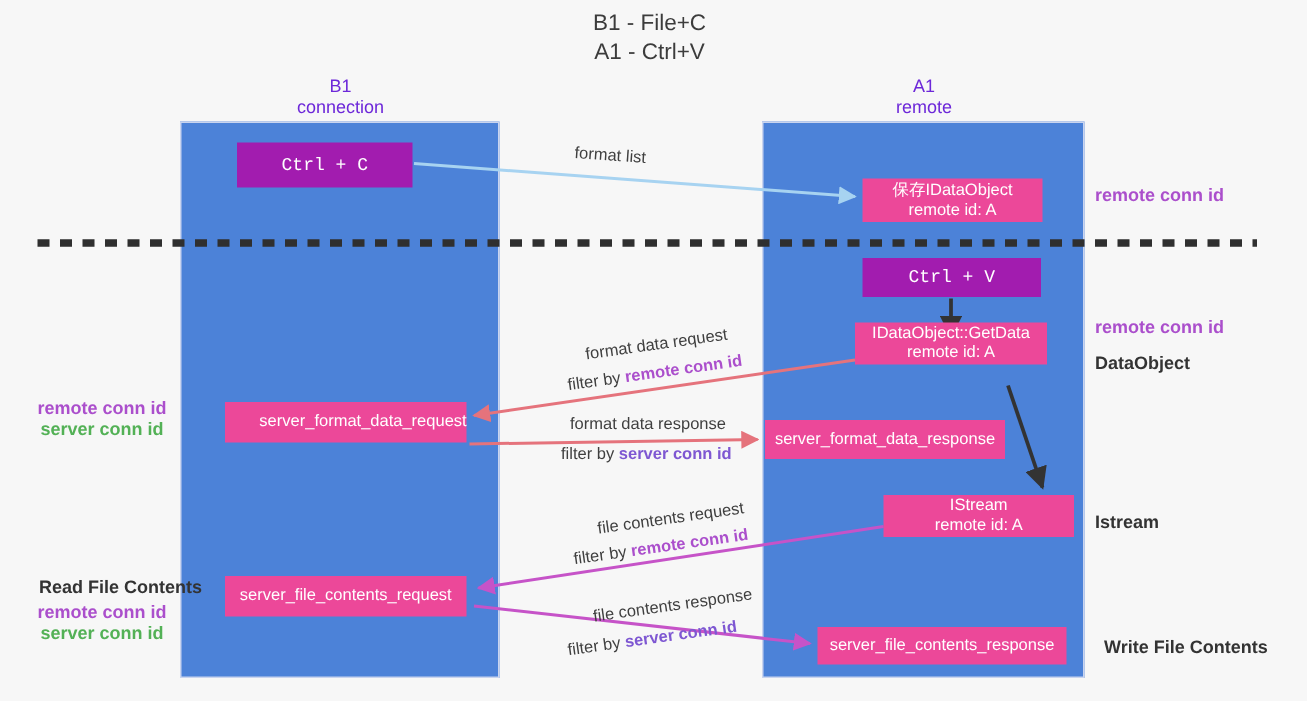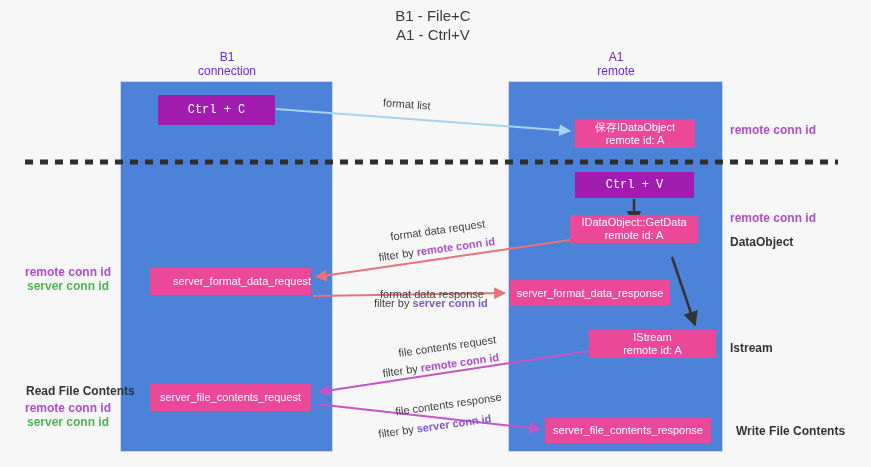--- a/index.html
+++ b/index.html
@@ -140,21 +140,21 @@
     <div>server_file_contents_request</div>
   </div>
 
   <div class="edge-label" style="left:383px; top:98px; transform:rotate(4deg);">format list</div>
 
   <div class="edge-label" style="left:390px; top:224px; transform:rotate(-8deg);">format data request</div>
   <div class="edge-label" style="left:378px; top:243px; transform:rotate(-8deg);">
     <span>filter by </span><span class="purple">remote conn id</span>
   </div>
 
-  <div class="edge-label" style="left:380px; top:288px;">format data response</div>
+  <div class="edge-label" style="left:380px; top:277px;">format data response</div>
   <div class="edge-label" style="left:374px; top:297px;">
     <span>filter by </span><span class="violet">server conn id</span>
   </div>
 
   <div class="edge-label" style="left:398px; top:340px; transform:rotate(-8deg);">file contents request</div>
   <div class="edge-label" style="left:382px; top:359px; transform:rotate(-8deg);">
     <span>filter by </span><span class="purple">remote conn id</span>
   </div>
 
   <div class="edge-label" style="left:395px; top:398px; transform:rotate(-8deg);">file contents response</div>

